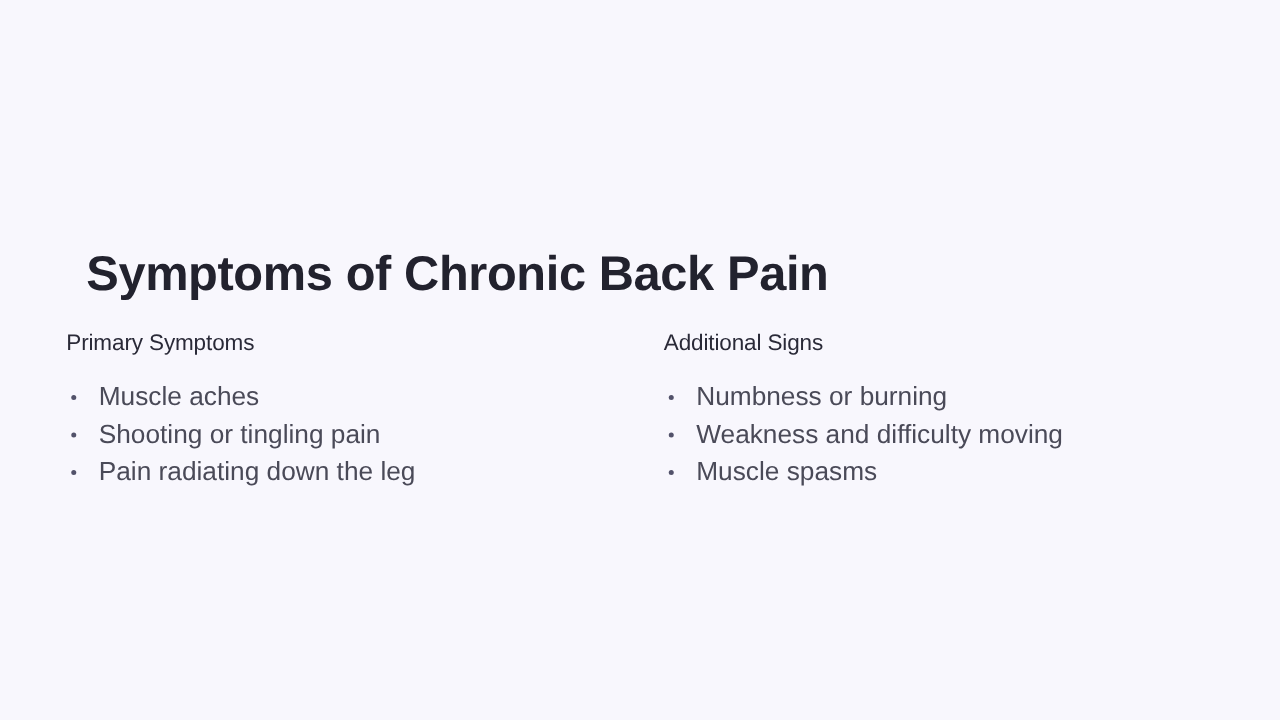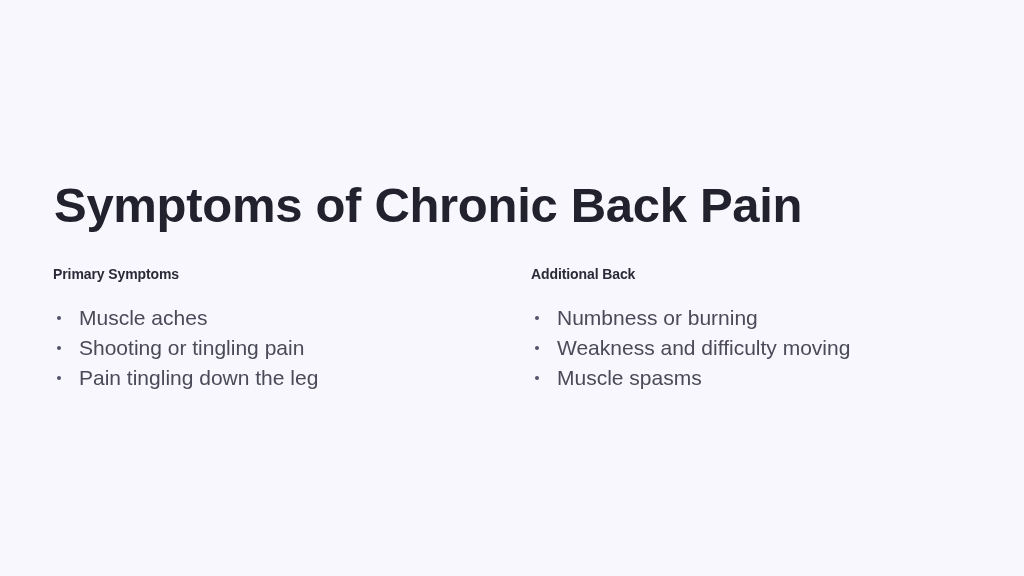--- a/index.html
+++ b/index.html
@@ -20,22 +20,22 @@
     width: 1024px;
     height: 576px;
     background: #f8f7fd;
     box-sizing: border-box;
   }
 
   .slide-title {
     position: absolute;
     left: 53px;
     top: 181px;
-    margin: 1px;
-    font-size: 49px;
+    margin: 16px;
+    font-size: 39px;
     font-weight: 700;
     letter-spacing: -0.3px;
     line-height: 46px;
     color: #22222e;
     white-space: nowrap;
   }
 
   .columns {
     position: absolute;
     left: 0;
@@ -46,22 +46,22 @@
   .column {
     position: absolute;
     top: 0;
     width: 420px;
   }
   .column-left  { left: 53px; }
   .column-right { left: 531px; }
 
   .column-heading {
     margin: 0 0 18px 0;
-    font-size: 14px;
-    font-weight: 700;
+    font-size: 18px;
+    font-weight: 400;
     letter-spacing: -0.1px;
     line-height: 22px;
     color: #2a2a38;
     white-space: nowrap;
   }
 
   .bullet-list {
     list-style: none;
     margin: 0;
     padding: 0;
@@ -104,27 +104,27 @@
         <li class="bullet-item">
           <span class="bullet-dot"></span>
           <span>Muscle aches</span>
         </li>
         <li class="bullet-item">
           <span class="bullet-dot"></span>
           <span>Shooting or tingling pain</span>
         </li>
         <li class="bullet-item">
           <span class="bullet-dot"></span>
-          <span>Pain tingling down the leg</span>
+          <span>Pain radiating down the leg</span>
         </li>
       </ul>
     </div>
 
     <div class="column column-right">
-      <h2 class="column-heading">Additional Back</h2>
+      <h2 class="column-heading">Additional Signs</h2>
       <ul class="bullet-list">
         <li class="bullet-item">
           <span class="bullet-dot"></span>
           <span>Numbness or burning</span>
         </li>
         <li class="bullet-item">
           <span class="bullet-dot"></span>
           <span>Weakness and difficulty moving</span>
         </li>
         <li class="bullet-item">

